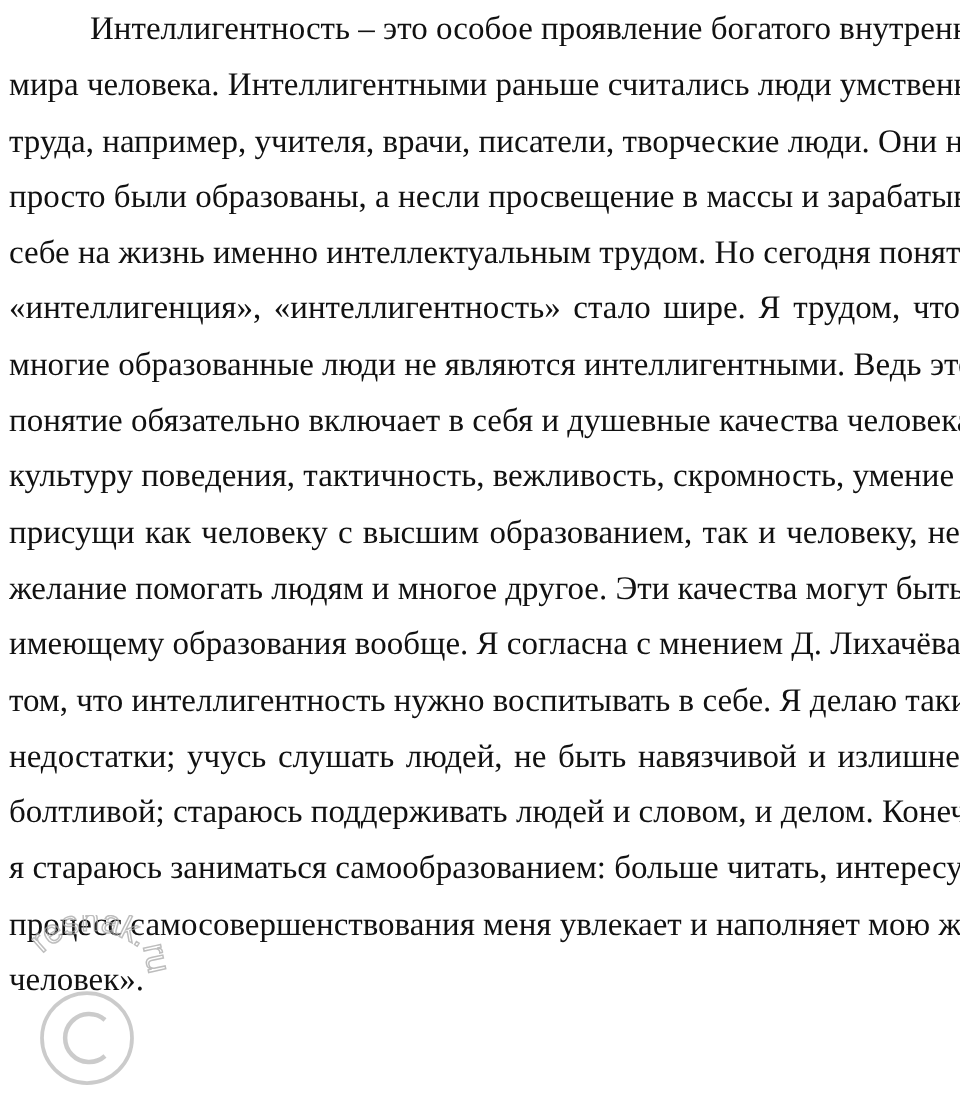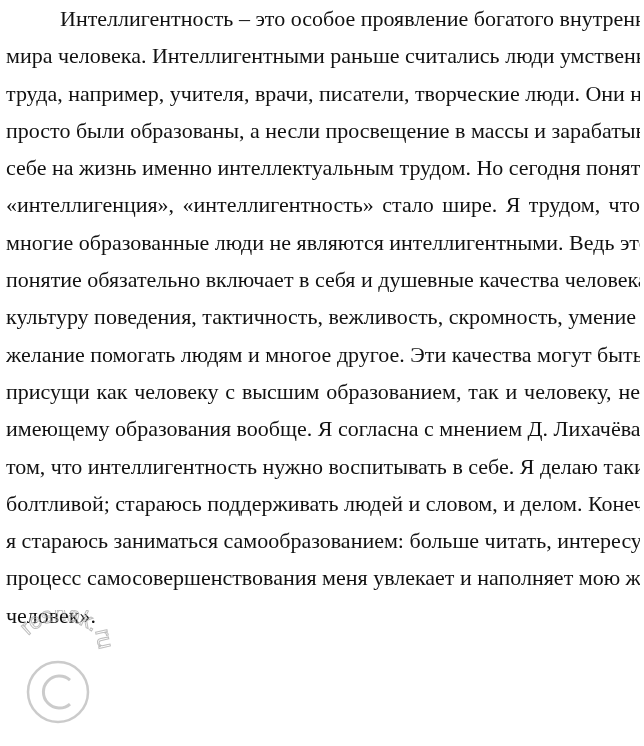--- a/index.html
+++ b/index.html
@@ -52,24 +52,25 @@
 <div class="page">
   <div class="line indent">Интеллигентность – это особое проявление богатого внутреннего</div>
   <div class="line">мира человека. Интеллигентными раньше считались люди умственного</div>
   <div class="line">труда, например, учителя, врачи, писатели, творческие люди. Они не</div>
   <div class="line">просто были образованы, а несли просвещение в массы и зарабатывали</div>
   <div class="line">себе на жизнь именно интеллектуальным трудом. Но сегодня понятие</div>
   <div class="line">«интеллигенция», «интеллигентность» стало шире. Я трудом, что</div>
   <div class="line">многие образованные люди не являются интеллигентными. Ведь это</div>
   <div class="line">понятие обязательно включает в себя и душевные качества человека:</div>
   <div class="line">культуру поведения, тактичность, вежливость, скромность, умение и</div>
+  <div class="line">присущи как человеку с высшим образованием, так и человеку, не</div>
   <div class="line">желание помогать людям и многое другое. Эти качества могут быть</div>
-  <div class="line">присущи как человеку с высшим образованием, так и человеку, не</div>
   <div class="line">имеющему образования вообще. Я согласна с мнением Д. Лихачёва о</div>
   <div class="line">том, что интеллигентность нужно воспитывать в себе. Я делаю такие</div>
+  <div class="line">недостатки; учусь слушать людей, не быть навязчивой и излишне</div>
   <div class="line">болтливой; стараюсь поддерживать людей и словом, и делом. Конечно,</div>
   <div class="line">я стараюсь заниматься самообразованием: больше читать, интересуюсь</div>
   <div class="line">процесс самосовершенствования меня увлекает и наполняет мою жизнь</div>
   <div class="line last">человек».</div>
 </div>
 
 <div class="watermark">
   <svg width="120" height="130" viewBox="0 0 120 130">
     <circle cx="40" cy="82" r="30" fill="none" stroke="#b5b5b5" stroke-width="2.5" opacity="0.7"></circle>
     <circle cx="40" cy="82" r="24" fill="none" stroke="#ffffff" stroke-width="1.5" opacity="0.8"></circle>

